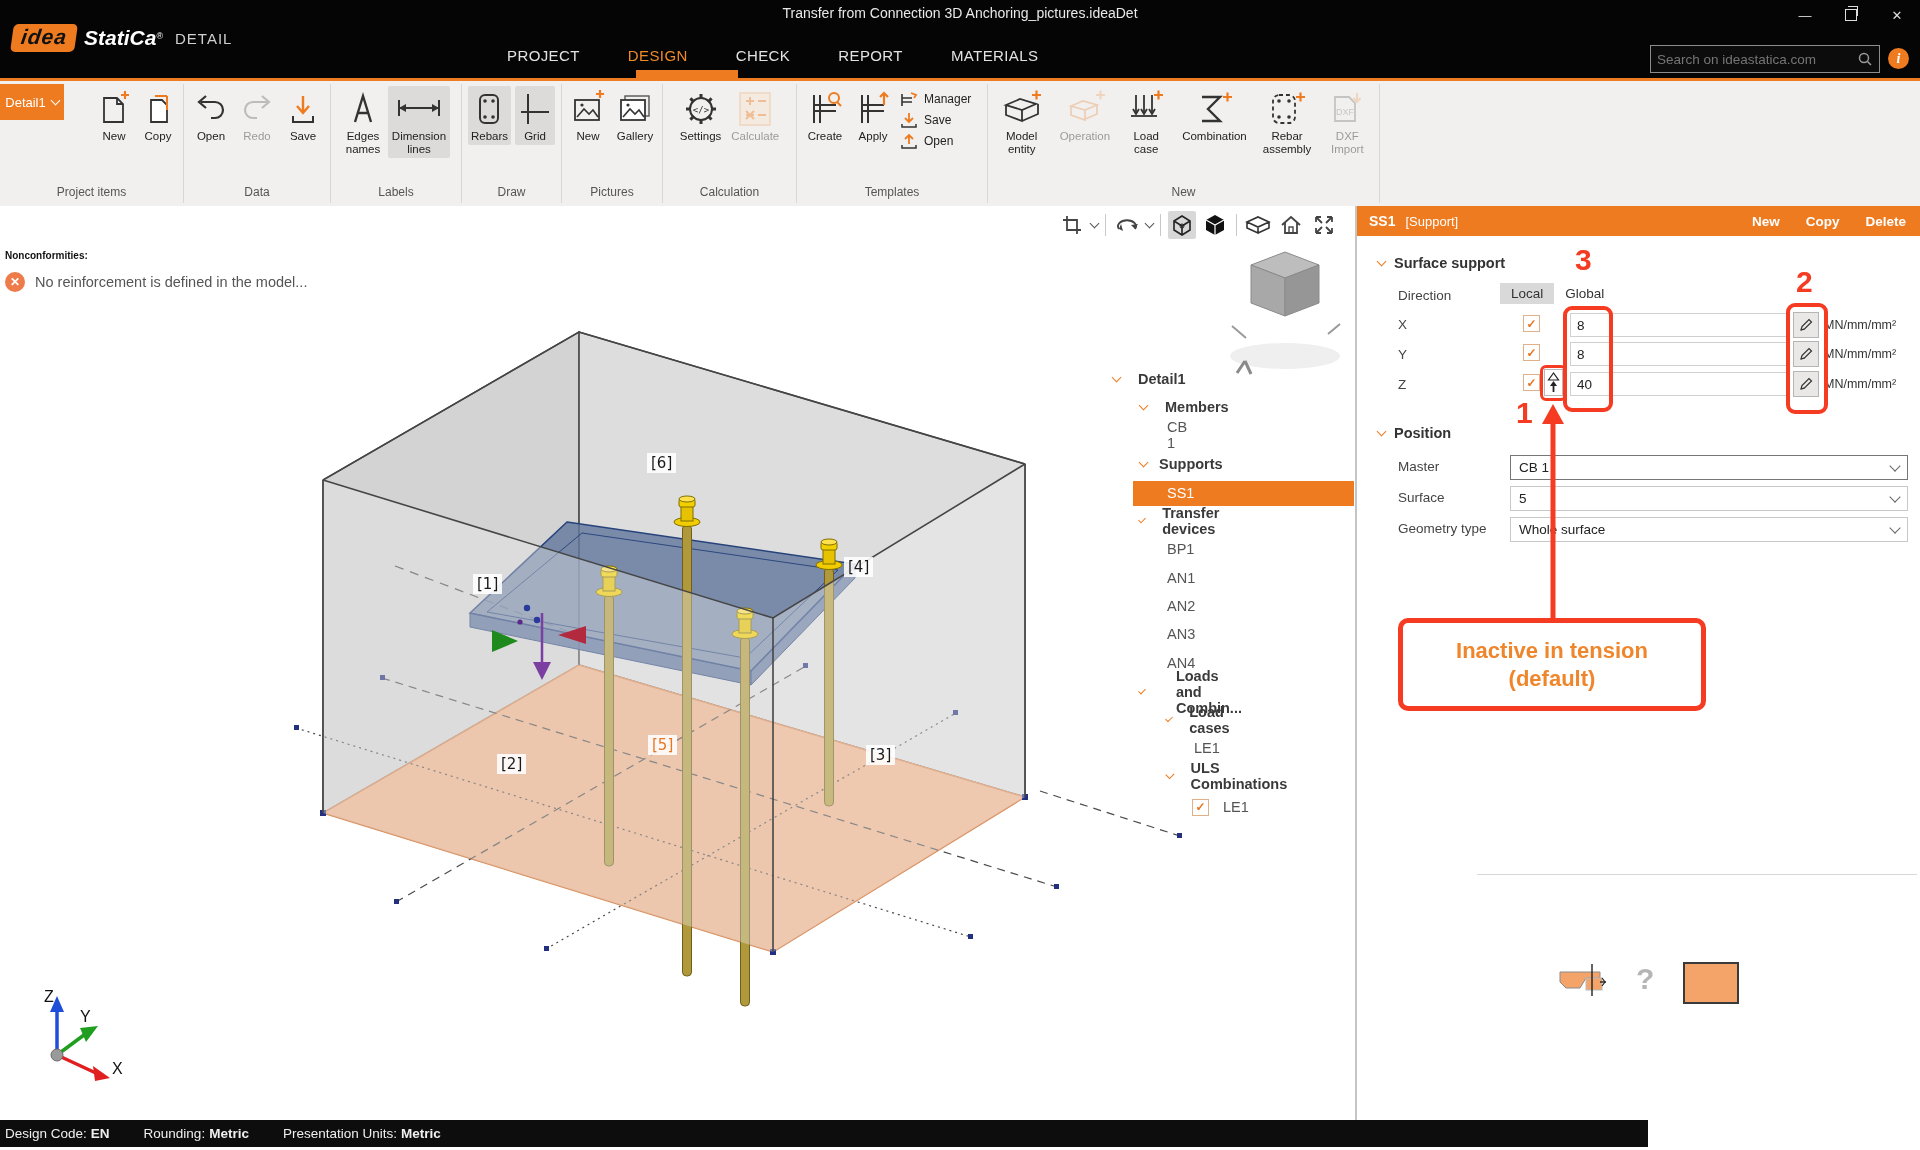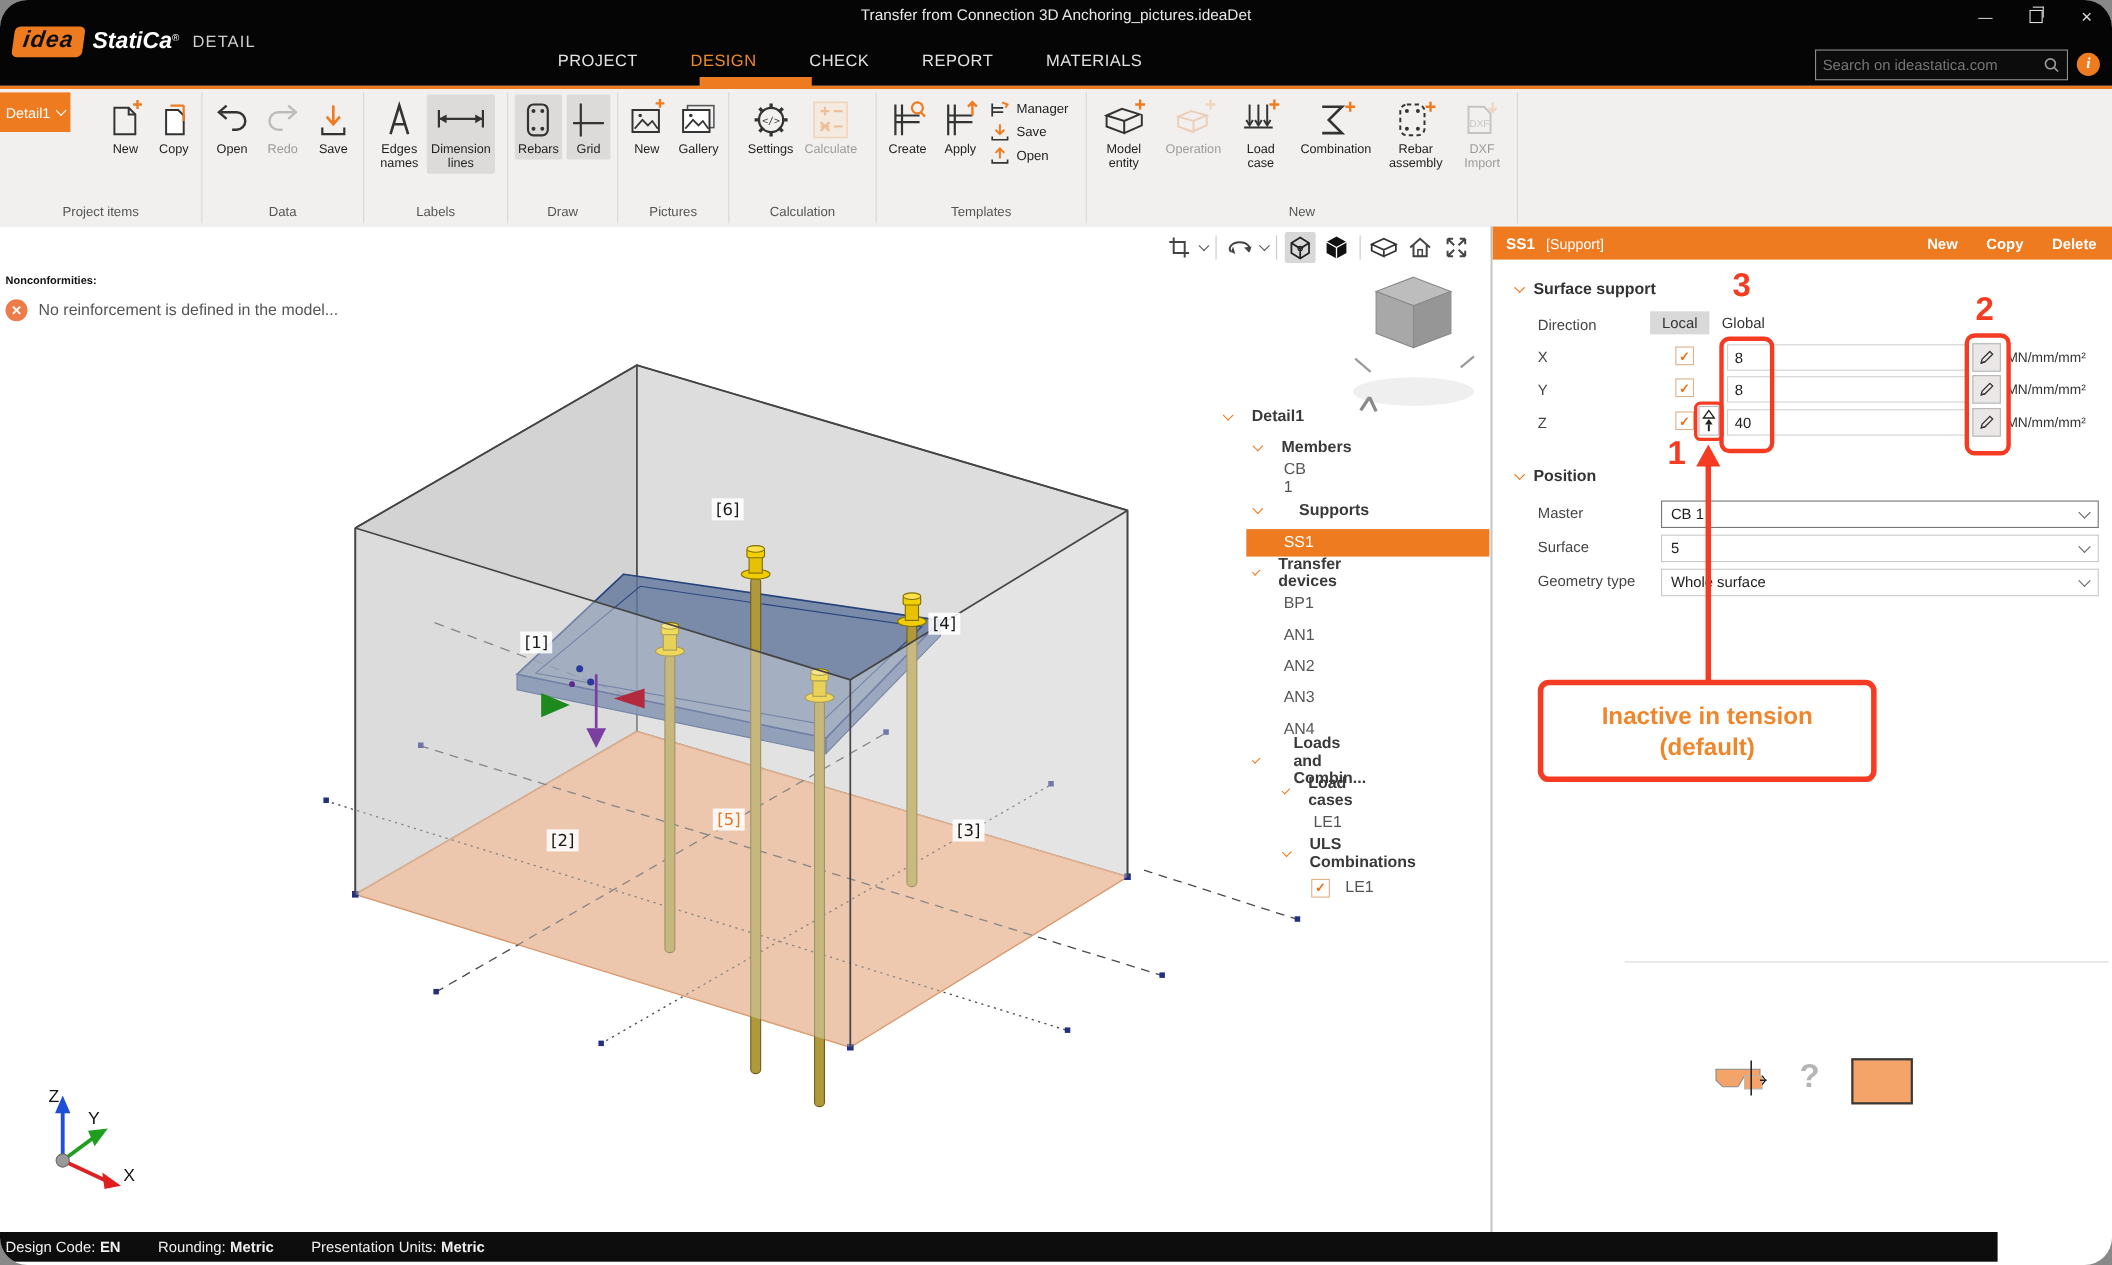--- a/index.html
+++ b/index.html
@@ -1,17 +1,17 @@
 <!DOCTYPE html>
 <html><head>
 <meta charset="utf-8">
 <style>
   html,body{margin:0;padding:0;background:#888;}
   #root{position:relative;width:1920px;height:1150px;background:#fff;overflow:hidden;
-        font-family:"Liberation Sans",sans-serif;border-radius:25px;-webkit-font-smoothing:antialiased;}
+        font-family:"Liberation Sans",sans-serif;-webkit-font-smoothing:antialiased;}
   .abs{position:absolute;}
   
   .topbar{left:0;top:0;width:1920px;height:78px;background:#050505;}
   .apptitle{left:0;top:5px;width:1920px;text-align:center;color:#e8e8e8;font-size:14px;}
   .winbtns{right:0;top:0;height:30px;display:flex;}
   .winbtn{width:46px;height:30px;display:flex;align-items:center;justify-content:center;color:#ddd;font-size:13px;}
   .restore-glyph{position:relative;width:10px;height:10px;border:1px solid #ddd;background:#050505;}
   .restore-glyph:before{content:"";position:absolute;left:2px;top:-4px;width:9px;height:9px;border:1px solid #ddd;border-left:none;border-bottom:none;}
   .logo{left:12px;top:24px;display:flex;align-items:center;gap:8px;}
   .logo-idea{background:#ee7b1f;border-radius:5px;transform:skewX(-8deg);padding:1px 9px 3px 9px;
@@ -88,21 +88,21 @@
   .hline{left:1477px;top:874px;width:440px;height:1px;background:#d8d8d8;}
   .qmark{left:1636px;top:962px;font-size:30px;font-weight:bold;color:#b5b5b5;}
   .orangerect{left:1683px;top:962px;width:56px;height:42px;background:#f4a469;border:2px solid #3a3a3a;box-sizing:border-box;}
   
   .rednum{font-weight:bold;font-size:30px;color:#f53b22;font-family:"Liberation Sans",sans-serif;}
   .redbox{border:4px solid #f53b22;border-radius:9px;box-sizing:border-box;}
   .notebox{left:1398px;top:618px;width:308px;height:93px;background:#fff;border:5px solid #f53b22;border-radius:10px;
            box-sizing:border-box;display:flex;flex-direction:column;align-items:center;justify-content:center;z-index:5;}
   .noteline{color:#f0862c;font-weight:bold;font-size:22px;line-height:1.25;}
   
-  .statusbar{left:0;top:1120px;width:1816px;height:27px;background:#0d0d0d;color:#efefef;font-size:13.5px;
+  .statusbar{left:0;top:1120px;width:1648px;height:27px;background:#0d0d0d;color:#efefef;font-size:13.5px;
              display:flex;align-items:center;gap:34px;padding-left:5px;box-sizing:border-box;}
   .statusbar b{margin-left:4px;font-weight:bold;}
   svg{display:block;}
 </style>
 </head>
 <body>
 
 <div id="root">
 
   <div class="abs topbar"></div>
@@ -625,21 +625,21 @@
       </div>
     <div class="trow bold" style="left:1140px;top:393px">
         <span class="chev-o"></span>
         <span style="margin-left:18px">Members</span>
       </div>
     <div class="trow" style="left:1167px;top:421px">
         <span>CB 1</span>
       </div>
     <div class="trow bold" style="left:1140px;top:450px">
         <span class="chev-o"></span>
-        <span style="margin-left:34px">Supports</span>
+        <span style="margin-left:12px">Supports</span>
       </div>
     <div class="trow selected" style="left:1167px;top:479px">
         <span>SS1</span>
       </div>
     <div class="trow bold" style="left:1140px;top:507px">
         <span class="chev-o"></span>
         <span style="margin-left:18px">Transfer devices</span>
       </div>
     <div class="trow" style="left:1167px;top:535px">
         <span>BP1</span>

